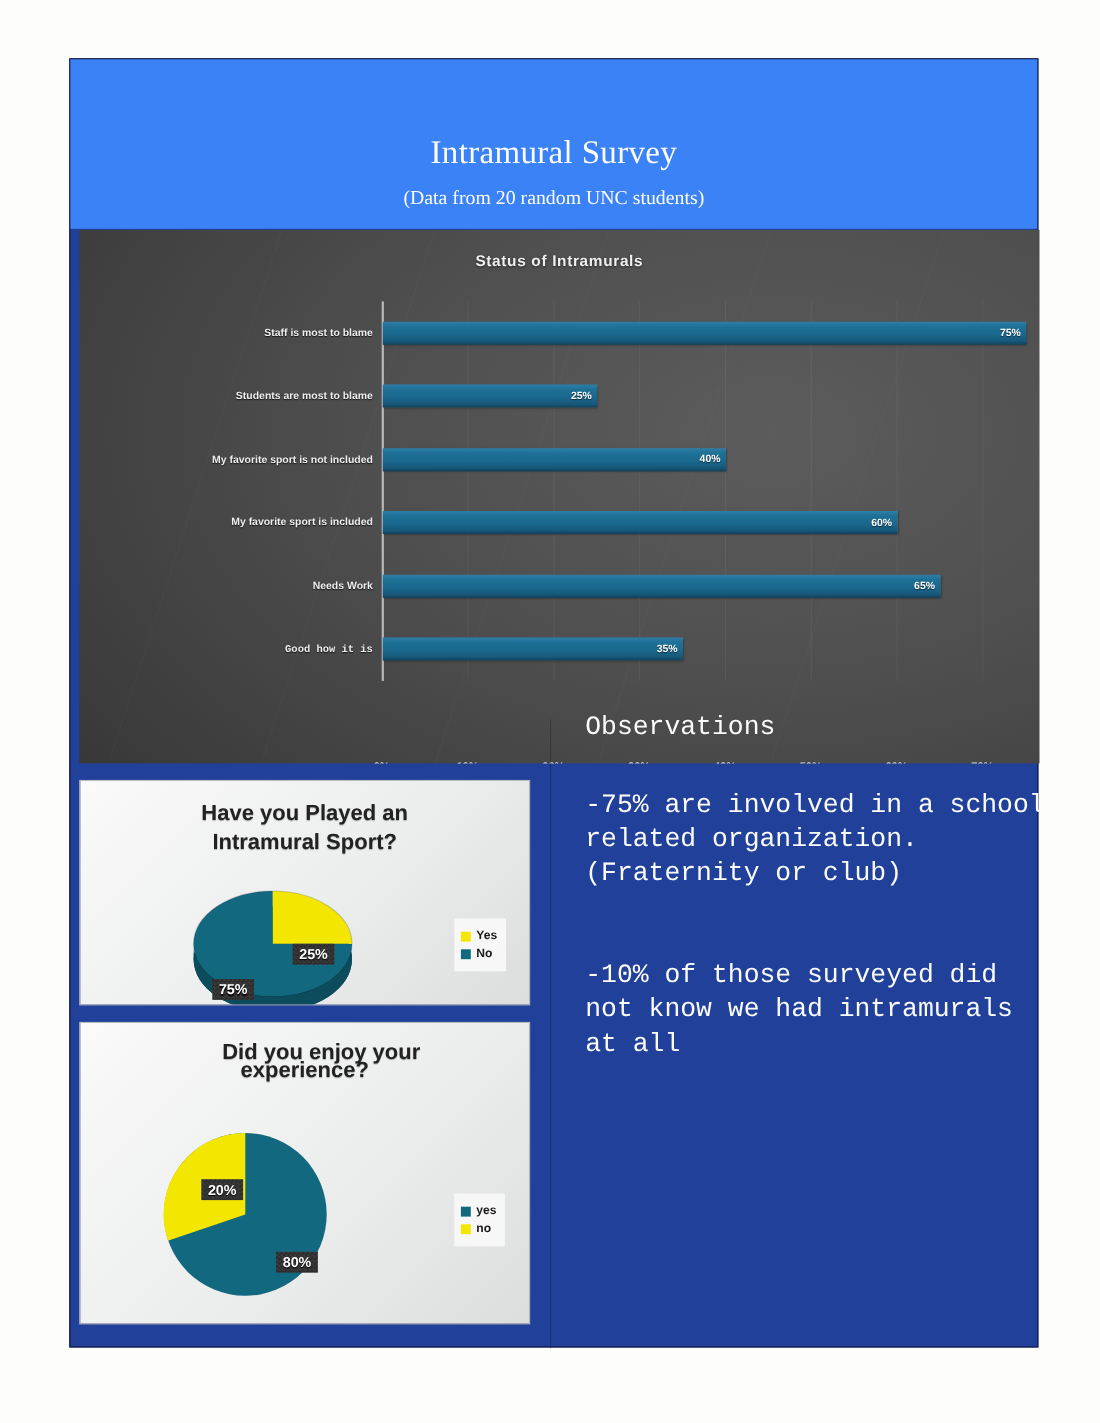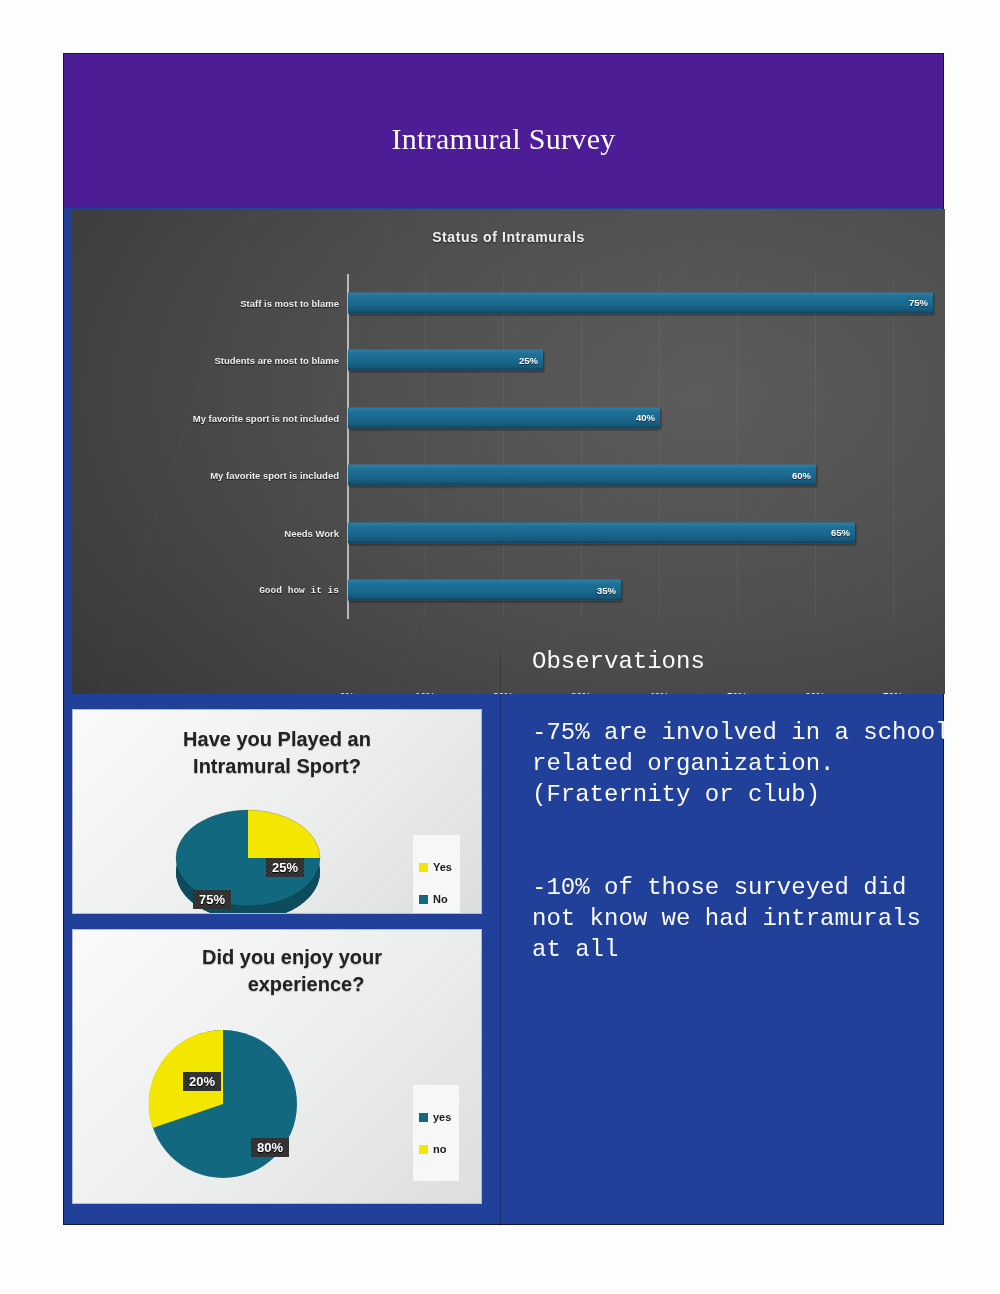--- a/index.html
+++ b/index.html
@@ -3,21 +3,21 @@
 <meta charset="utf-8">
 <style>
   html,body{margin:0;padding:0;background:#fdfdfb;}
   body{width:1000px;height:1294px;position:relative;font-family:"Liberation Serif",serif;overflow:hidden;}
 
   
   #slide{position:absolute;left:63px;top:53px;width:881px;height:1172px;
          background:#21409a;border:1px solid #11163a;box-sizing:border-box;}
 
   
-  #header{position:absolute;left:0;top:0;width:100%;height:154px;background:#4c1d95;}
+  #header{position:absolute;left:0;top:0;width:100%;height:154px;background:#3b82f6;}
   #title{position:absolute;left:0;top:68px;width:100%;text-align:center;
          color:#fdfdfd;font-family:"Liberation Serif",serif;font-size:30px;letter-spacing:.3px;}
   #subtitle{position:absolute;left:0;top:115px;width:100%;text-align:center;
             color:#fdfdfd;font-family:"Liberation Serif",serif;font-size:18px;}
 
   
   #barpanel{position:absolute;left:8px;top:155px;width:873px;height:485px;
             background:radial-gradient(ellipse 115% 130% at 72% 38%, #5c5c5c 0%, #4e4e4e 38%, #3c3c3c 72%, #2a2a2a 100%);
             overflow:hidden;}
   .diagStripe{position:absolute;top:-120%;width:1px;height:340%;
@@ -44,21 +44,21 @@
 
   
   .piepanel{position:absolute;left:8px;background:linear-gradient(135deg,#fafafa 0%,#eceded 55%,#dcdddd 100%);
             border:1px solid #b9bcbe;box-sizing:border-box;overflow:hidden;}
   #pie1panel{top:655px;width:410px;height:205px;}
   #pie2panel{top:875px;width:410px;height:275px;}
   .pietitle{position:absolute;left:0;width:100%;text-align:center;
             font-family:"Liberation Sans",sans-serif;font-size:20px;font-weight:bold;color:#222;
             line-height:27px;text-shadow:0 1px 1px rgba(0,0,0,.25);}
   .pielegend{position:absolute;background:#f7f7f7;padding:6px 8px 6px 6px;}
-  .legrow{display:flex;align-items:center;margin:20px 0;}
+  .legrow{display:flex;align-items:center;margin:4px 0;}
   .legsw{width:9px;height:9px;margin-right:5px;display:inline-block;}
   .legtxt{font-family:"Liberation Sans",sans-serif;font-size:11px;font-weight:bold;color:#1a1a1a;}
   .pctlabel{position:absolute;color:#fff;font-family:"Liberation Sans",sans-serif;
             font-size:13px;font-weight:bold;padding:2px 6px;
             background:repeating-conic-gradient(#3a3a3a 0% 25%, #2c2c2c 0% 50%) 0 0/4px 4px;
             text-shadow:0 1px 1px #000;}
 
   
   #divider{position:absolute;left:436px;top:600px;width:1px;height:572px;background:rgba(0,0,0,.22);}
   #obs{position:absolute;left:468px;top:592px;width:420px;color:#fbfbfb;
@@ -67,20 +67,21 @@
   #obsItem1{margin:0 0 62px 0;}
   #obsItem2{margin:0;}
 </style>
 </head>
 <body>
 
 <div id="slide">
 
   <div id="header">
     <div id="title">Intramural Survey</div>
+    <div id="subtitle">(Data from 20 random UNC students)</div>
   </div>
 
   <div id="barpanel">
     <div class="diagStripe" style="left:12%"></div>
     <div class="diagStripe" style="left:28%"></div>
     <div class="diagStripe" style="left:46%"></div>
     <div class="diagStripe" style="left:63%"></div>
     <div class="diagStripe" style="left:81%"></div>
 
     <div id="barTitle">Status of Intramurals</div>
@@ -169,21 +170,21 @@
       </div>
       <div class="legrow">
         <span class="legsw" style="background:#12697f"></span>
         <span class="legtxt">No</span>
       </div>
     </div>
   </div>
 
   <div id="pie2panel" class="piepanel">
     <div class="pietitle" style="top:14px;margin-left:15px;">Did you enjoy your</div>
-    <div class="pietitle" style="top:41px;margin-left:29px;">experience?</div>
+    <div class="pietitle" style="top:30px;">experience?</div>
 
     <svg id="pie2svg" width="180" height="180" style="position:absolute;left:60px;top:84px;">
       <circle cx="90" cy="90" r="74" fill="#12697f"></circle>
       <path d="M90,90 L90,16 A74,74 0 0 0 19.6,113.9 Z" fill="#f3e600"></path>
     </svg>
 
     <div class="pctlabel" style="left:110px;top:142px;">20%</div>
     <div class="pctlabel" style="left:158px;top:208px;margin-left:20px;">80%</div>
 
     <div class="pielegend" style="left:340px;top:155px;">

